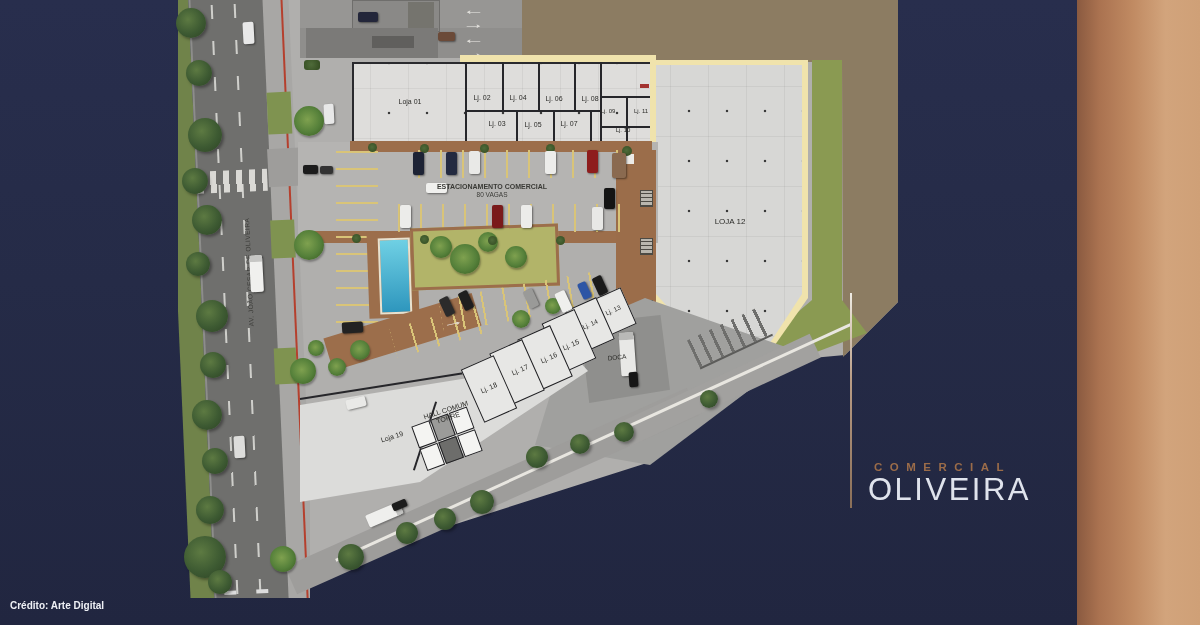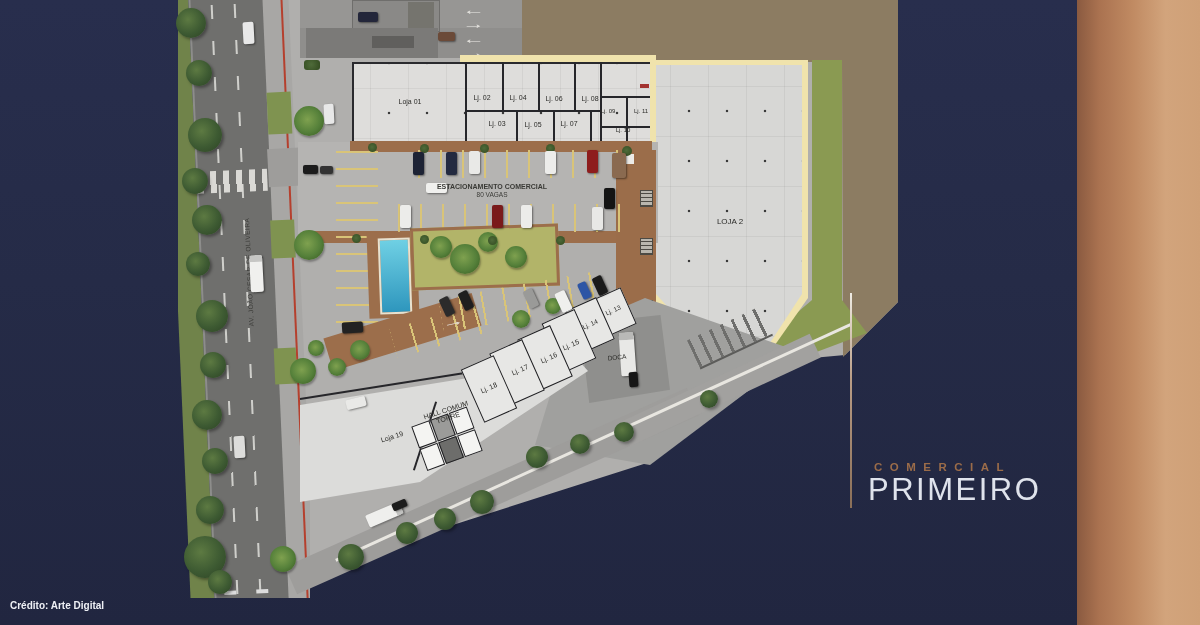--- a/index.html
+++ b/index.html
@@ -236,41 +236,41 @@
   <div class="lbl" style="left:482px;top:98px;">Lj. 02</div>
   <div class="lbl" style="left:518px;top:98px;">Lj. 04</div>
   <div class="lbl" style="left:554px;top:99px;">Lj. 06</div>
   <div class="lbl" style="left:590px;top:99px;">Lj. 08</div>
   <div class="lbl" style="left:497px;top:124px;">Lj. 03</div>
   <div class="lbl" style="left:533px;top:125px;">Lj. 05</div>
   <div class="lbl" style="left:569px;top:124px;">Lj. 07</div>
   <div class="lbl" style="left:608px;top:111px;font-size:6px;">Lj. 09</div>
   <div class="lbl" style="left:623px;top:130px;font-size:6px;">Lj. 10</div>
   <div class="lbl" style="left:641px;top:111px;font-size:6px;">Lj. 11</div>
-  <div class="lbl" style="left:730px;top:222px;font-size:8px;">LOJA 2</div>
+  <div class="lbl" style="left:730px;top:222px;font-size:8px;">LOJA 12</div>
   <div class="lbl" style="left:613px;top:310px;transform:translate(-50%,-50%) rotate(-24deg);font-size:6.5px;">Lj. 13</div>
   <div class="lbl" style="left:590px;top:324px;transform:translate(-50%,-50%) rotate(-24deg);font-size:6.5px;">Lj. 14</div>
   <div class="lbl" style="left:571px;top:345px;transform:translate(-50%,-50%) rotate(-24deg);">Lj. 15</div>
   <div class="lbl" style="left:549px;top:358px;transform:translate(-50%,-50%) rotate(-24deg);">Lj. 16</div>
   <div class="lbl" style="left:520px;top:370px;transform:translate(-50%,-50%) rotate(-24deg);">Lj. 17</div>
   <div class="lbl" style="left:489px;top:388px;transform:translate(-50%,-50%) rotate(-24deg);">Lj. 18</div>
   <div class="lbl" style="left:392px;top:437px;transform:translate(-50%,-50%) rotate(-18deg);">Loja 19</div>
   <div class="lbl" style="left:617px;top:357px;transform:translate(-50%,-50%) rotate(-6deg);font-size:6.5px;">DOCA</div>
   <div class="lbl" style="left:447px;top:414px;transform:translate(-50%,-50%) rotate(-18deg);text-align:center;font-size:7px;">
     <div>HALL COMUM</div>
     <div>TORRE</div>
   </div>
   <div class="lbl" style="left:492px;top:190px;text-align:center;font-size:7px;font-weight:bold;color:#3a3a36;">
     <div>ESTACIONAMENTO COMERCIAL</div>
     <div style="font-weight:normal;font-size:6.5px;">80 VAGAS</div>
   </div>
 
   <div class="abs" style="left:850px;top:293px;width:1.5px;height:215px;
        background:linear-gradient(180deg,#efece4,#b99d86 40%,#8a6f58);"></div>
   <div class="title-eyebrow" style="left:874px;top:461px;">COMERCIAL</div>
-  <div class="title-main" style="left:868px;top:472px;">PRIMEIRO</div>
+  <div class="title-main" style="left:868px;top:472px;">OLIVEIRA</div>
 
   <div class="abs" style="left:10px;top:600px;font-size:10px;font-weight:bold;color:#eef0f5;">Crédito: Arte Digital</div>
 
   <div class="abs" style="left:1077px;top:0;width:123px;height:625px;
        background:linear-gradient(90deg,#8a5a40 0%,#aa7250 18%,#c08a62 45%,#d2a47c 72%,#cfa077 100%);"></div>
 
 </div>
 
 </body></html>

